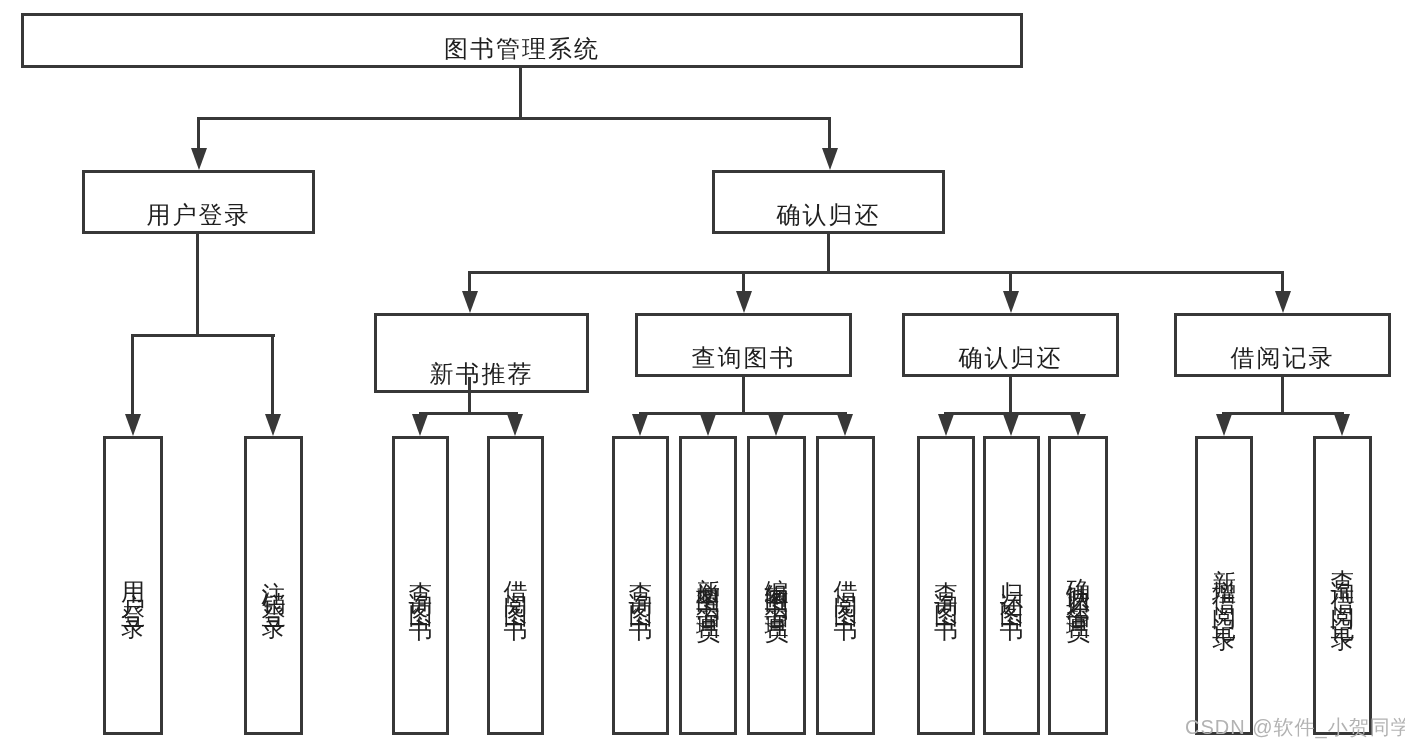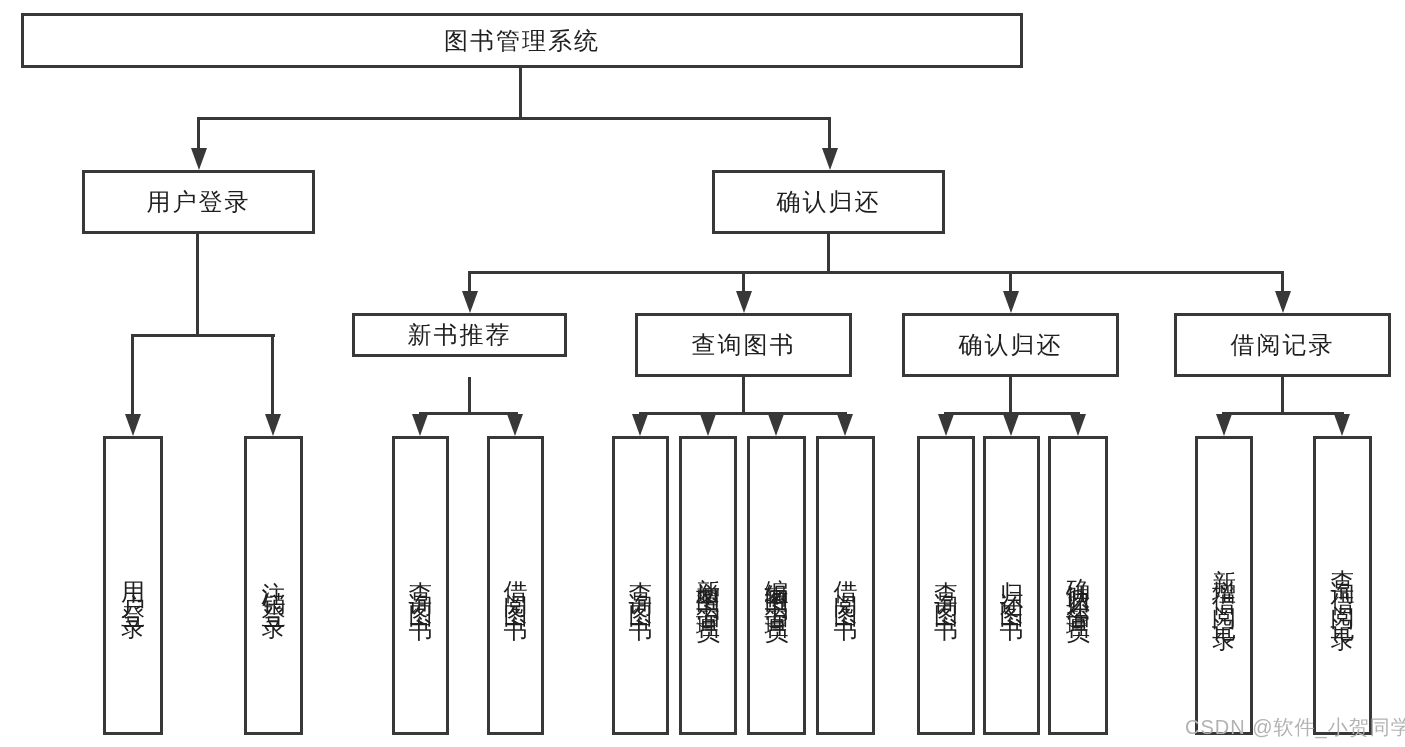--- a/index.html
+++ b/index.html
@@ -15,21 +15,21 @@
     background:var(--bg);
     font-family:"Liberation Sans","DejaVu Sans",sans-serif;
     color:var(--text);
     overflow:hidden;
   }
   .box{
     position:absolute;
     box-sizing:border-box;
     border:3px solid var(--line);
     background:#fff;
-    display:flex;align-items:center;justify-content:center;
+    display:flex;align-items:flex-end;justify-content:center;
     font-size:24px;
     letter-spacing:2px;
     white-space:nowrap;
   }
   .vbox{
     position:absolute;
     box-sizing:border-box;
     border:3px solid var(--line);
     background:#fff;
     display:flex;align-items:center;justify-content:center;
@@ -93,21 +93,21 @@
   <div class="hline" style="left:468px;top:271px;width:816px"></div>
   <div class="vline" style="left:468px;top:271px;height:22px"></div>
   <div class="arr" style="left:462px;top:291px"></div>
   <div class="vline" style="left:742px;top:271px;height:22px"></div>
   <div class="arr" style="left:736px;top:291px"></div>
   <div class="vline" style="left:1009px;top:271px;height:22px"></div>
   <div class="arr" style="left:1003px;top:291px"></div>
   <div class="vline" style="left:1281px;top:271px;height:22px"></div>
   <div class="arr" style="left:1275px;top:291px"></div>
 
-  <div class="box" style="left:352px;top:313px;width:215px;height:44px">
+  <div class="box" style="left:374px;top:313px;width:215px;height:80px">
     <span>新书推荐</span>
   </div>
   <div class="box" style="left:635px;top:313px;width:217px;height:64px">
     <span>查询图书</span>
   </div>
   <div class="box" style="left:902px;top:313px;width:217px;height:64px">
     <span>确认归还</span>
   </div>
   <div class="box" style="left:1174px;top:313px;width:217px;height:64px">
     <span>借阅记录</span>

